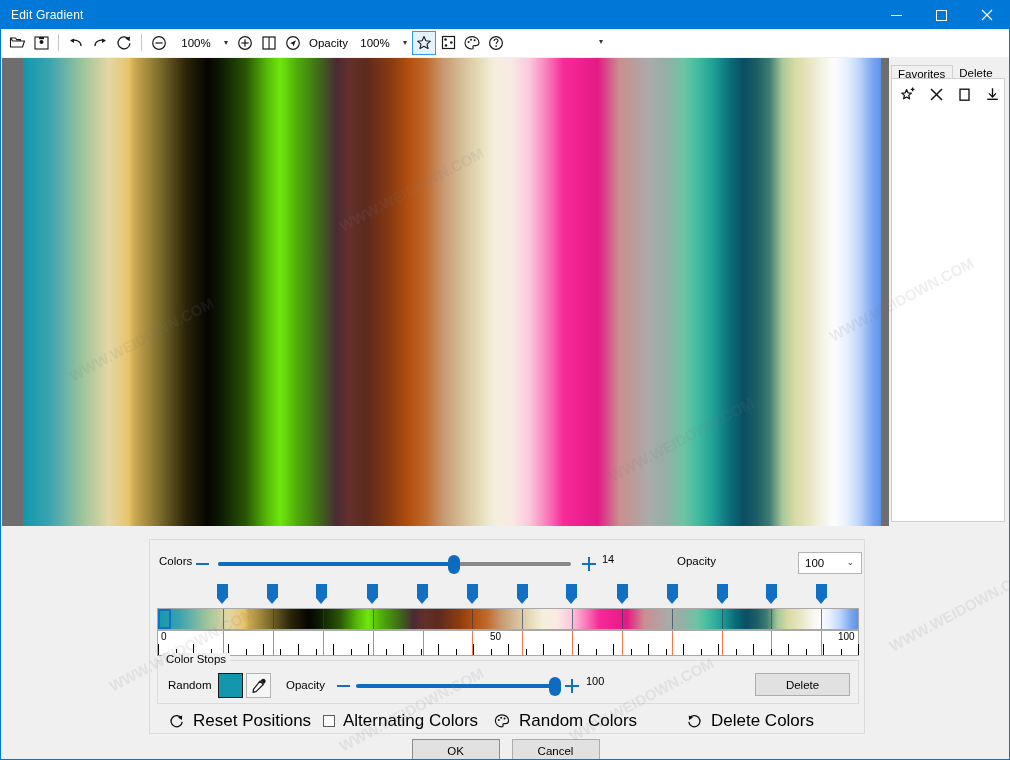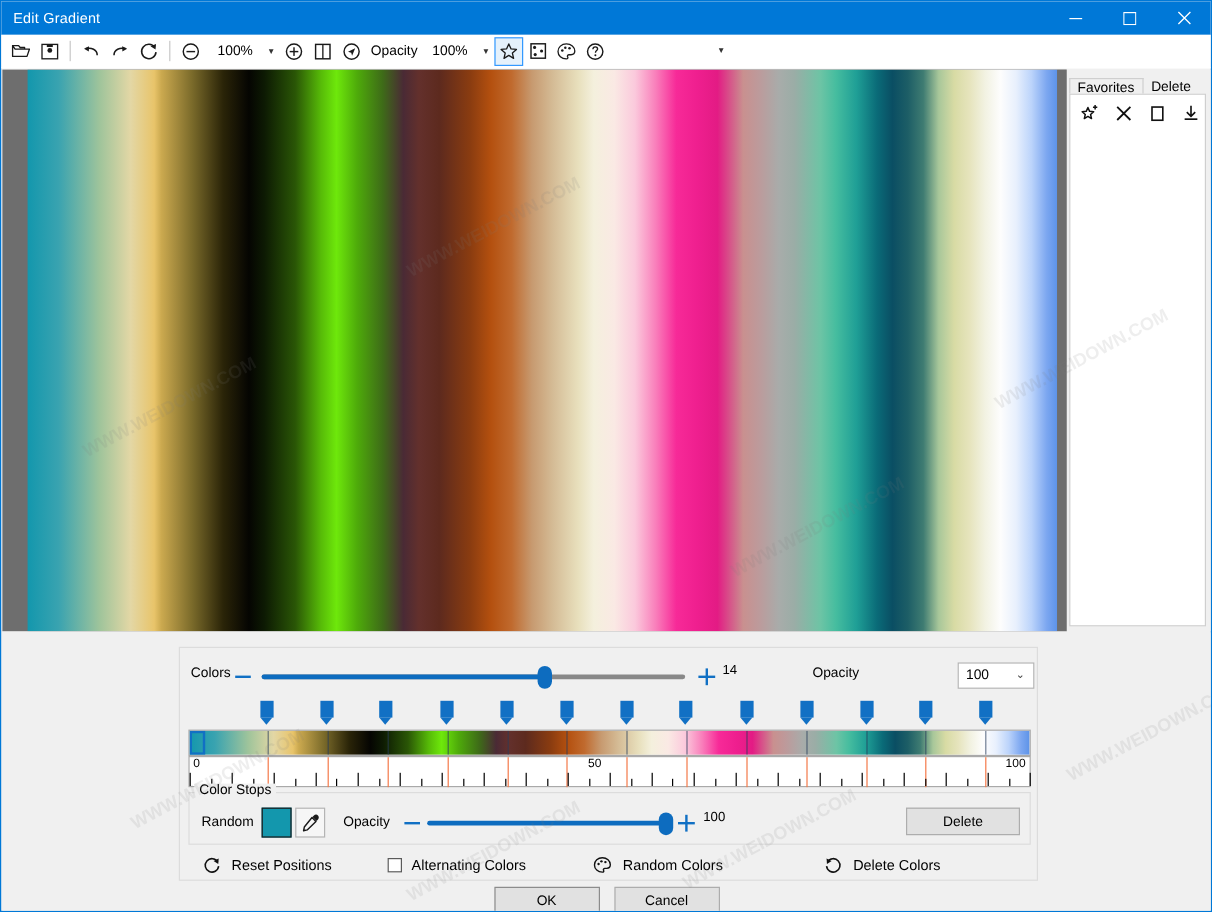--- a/index.html
+++ b/index.html
@@ -365,21 +365,21 @@
 
   
   .action-row {
     position: absolute; left: 7px; top: 168px;
     width: 702px; height: 26px;
   }
   .action-item {
     position: absolute; top: 0;
     display: flex; align-items: center; gap: 8px;
     height: 26px;
-    font-size: 12px; color: #000;
+    font-size: 17px; color: #000;
   }
   .action-icon {
     width: 18px; height: 18px;
     display: flex; align-items: center; justify-content: center;
     color: #111;
   }
   .chk {
     width: 12px; height: 12px;
     border: 1px solid #5a5a5a;
     background: #ffffff;

